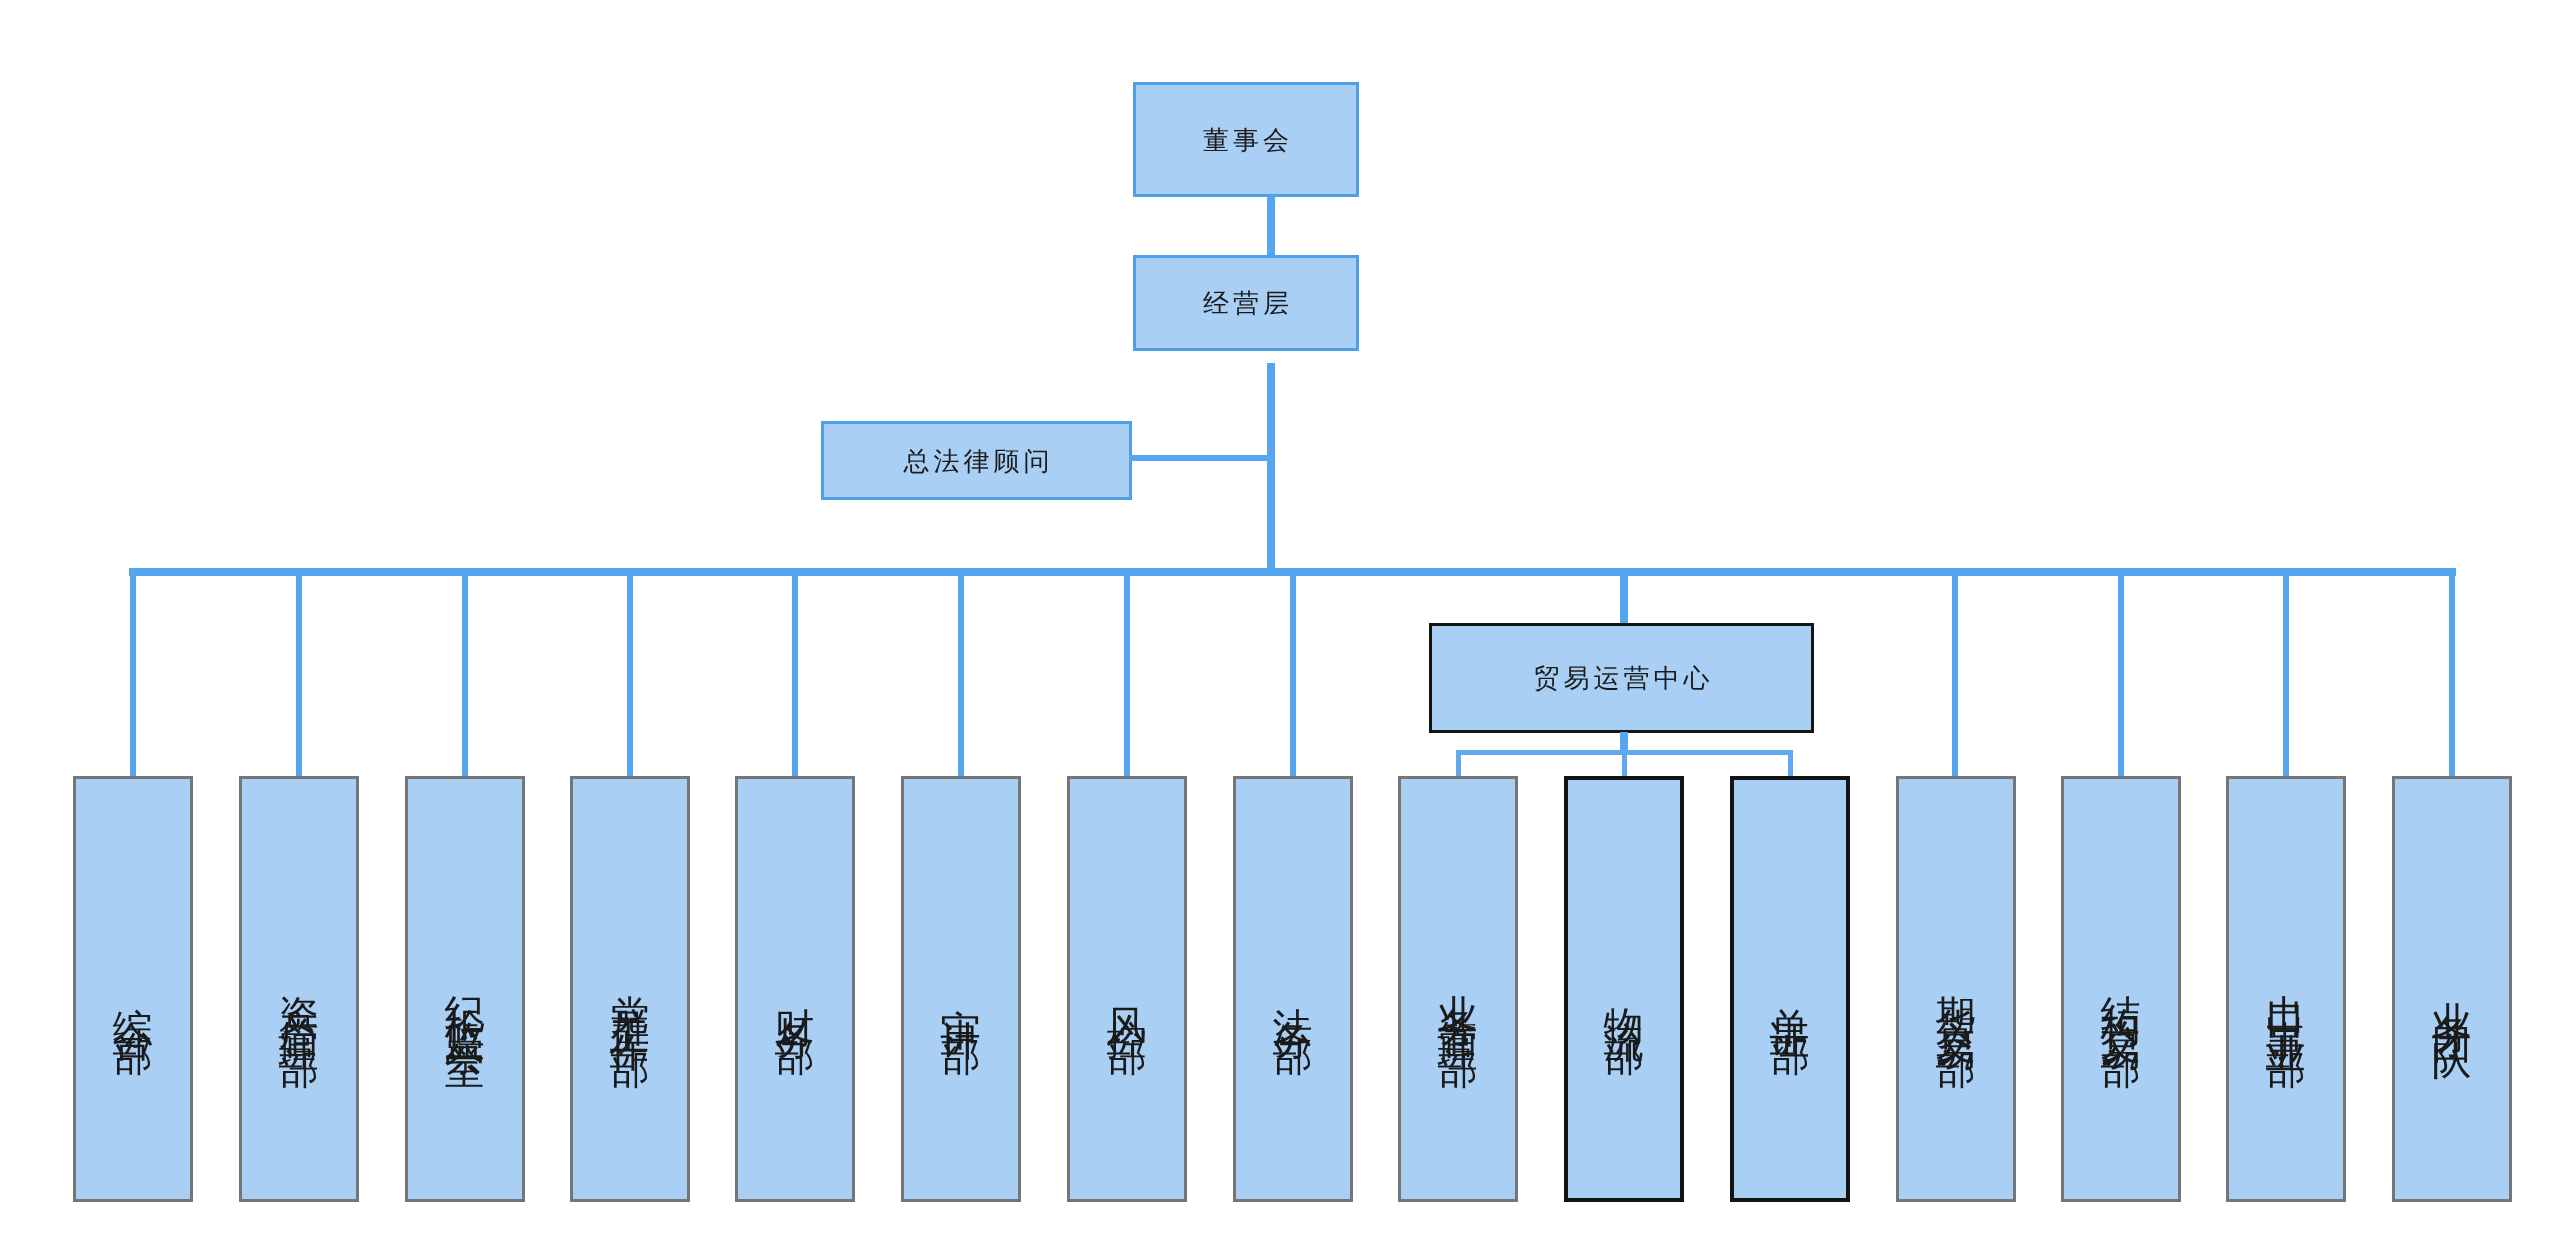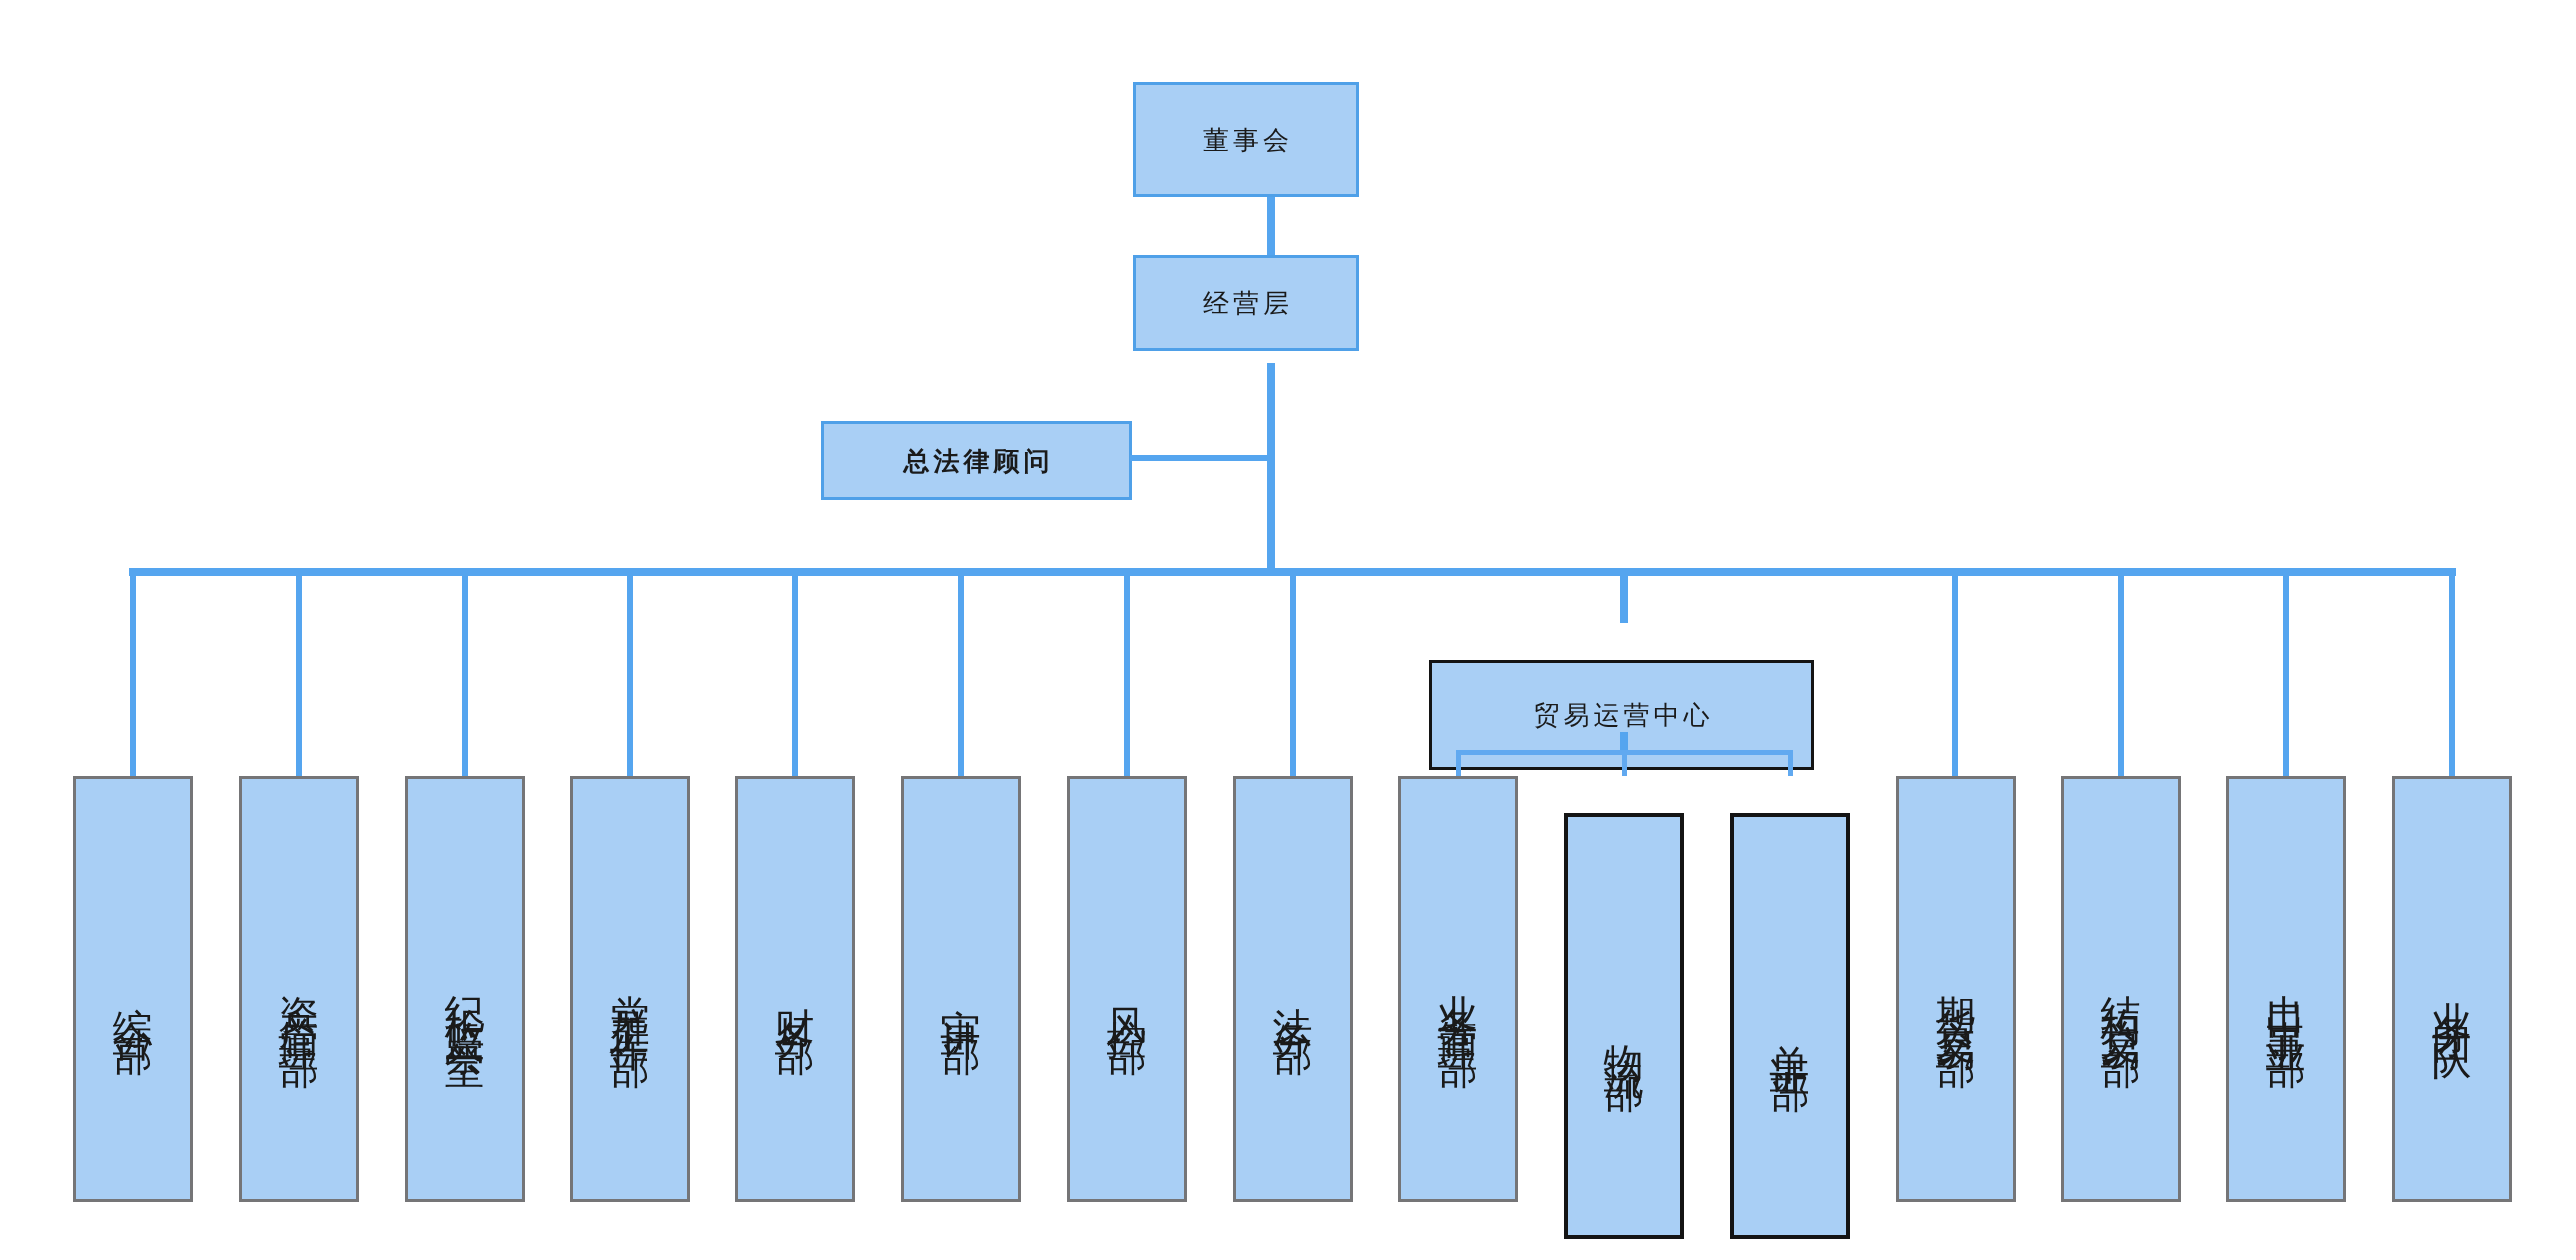--- a/index.html
+++ b/index.html
@@ -19,21 +19,21 @@
   .node {
     position: absolute;
     box-sizing: border-box;
     background: var(--fill, #A9CFF5);
     display: flex;
     align-items: center;
     justify-content: center;
     color: var(--text, #1a1a1a);
   }
   .node.blue-border  { border: 3px solid var(--border-blue, #4FA0E8); }
-  .node.black-border { border: 3px solid var(--border-black, #141414); margin-top: 37px; }
+  .node.black-border { border: 3px solid var(--border-black, #141414); }
   .node.gray-border  { border: 3px solid var(--border-gray, #757577); }
   .node.black-border.thick { border-width: 4px; }
 
   .h-label {
     font-size: 26px;
     letter-spacing: 4px;
     margin-right: -4px;
     line-height: 1;
     white-space: nowrap;
   }
@@ -48,21 +48,21 @@
   }
   .connector {
     position: absolute;
     background: var(--line, #55A5EF);
   }
   .connector.light { background: var(--line-light, #61A9F0); }
 
   
   #board-box   { left: 1133px; top:  82px; width: 226px; height: 115px; }
   #mgmt-box    { left: 1133px; top: 255px; width: 226px; height: 96px; }
-  #counsel-box { left:  821px; top: 421px; width: 311px; height:  79px; font-weight: bold; }
+  #counsel-box { left:  821px; top: 421px; width: 311px; height:  79px; }
   #trade-box   { left: 1429px; top: 623px; width: 385px; height: 110px; }
 </style>
 </head>
 <body>
 
 <div id="canvas">
 
   <div class="node blue-border" id="board-box">
     <span class="h-label">董事会</span>
   </div>

